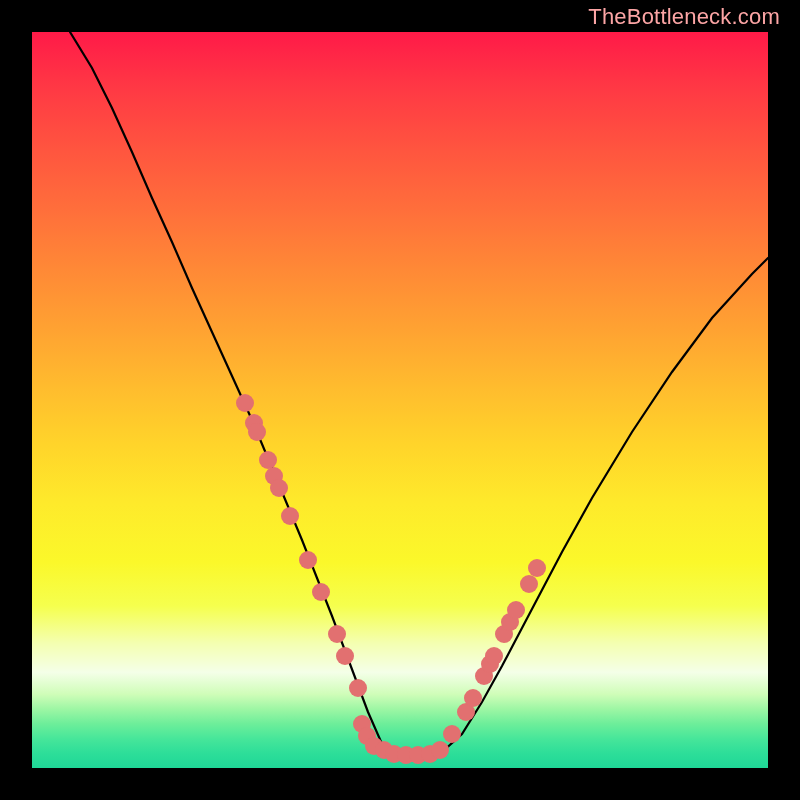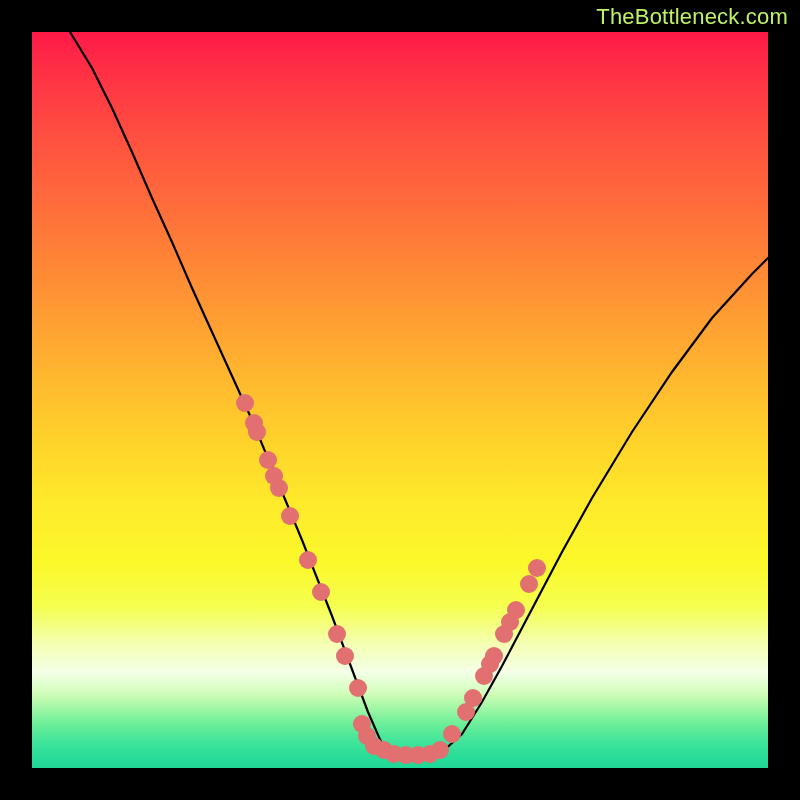--- a/index.html
+++ b/index.html
@@ -49,22 +49,22 @@
       #9DF6A4 92%,
       #6DEE9A 94%,
       #47E69A 96%,
       #2DDE99 98%,
       #1FD797 100%
     );
   }
   .watermark {
     position: absolute;
     top: 4px;
-    right: 12px;
-    color: #bef264;
+    right: 20px;
+    color: #fca5a5;
     font-size: 22px;
     font-weight: 500;
     letter-spacing: 0.2px;
     z-index: 5;
   }
   svg.curve {
     position: absolute;
     inset: 0;
     width: 736px;
     height: 736px;

